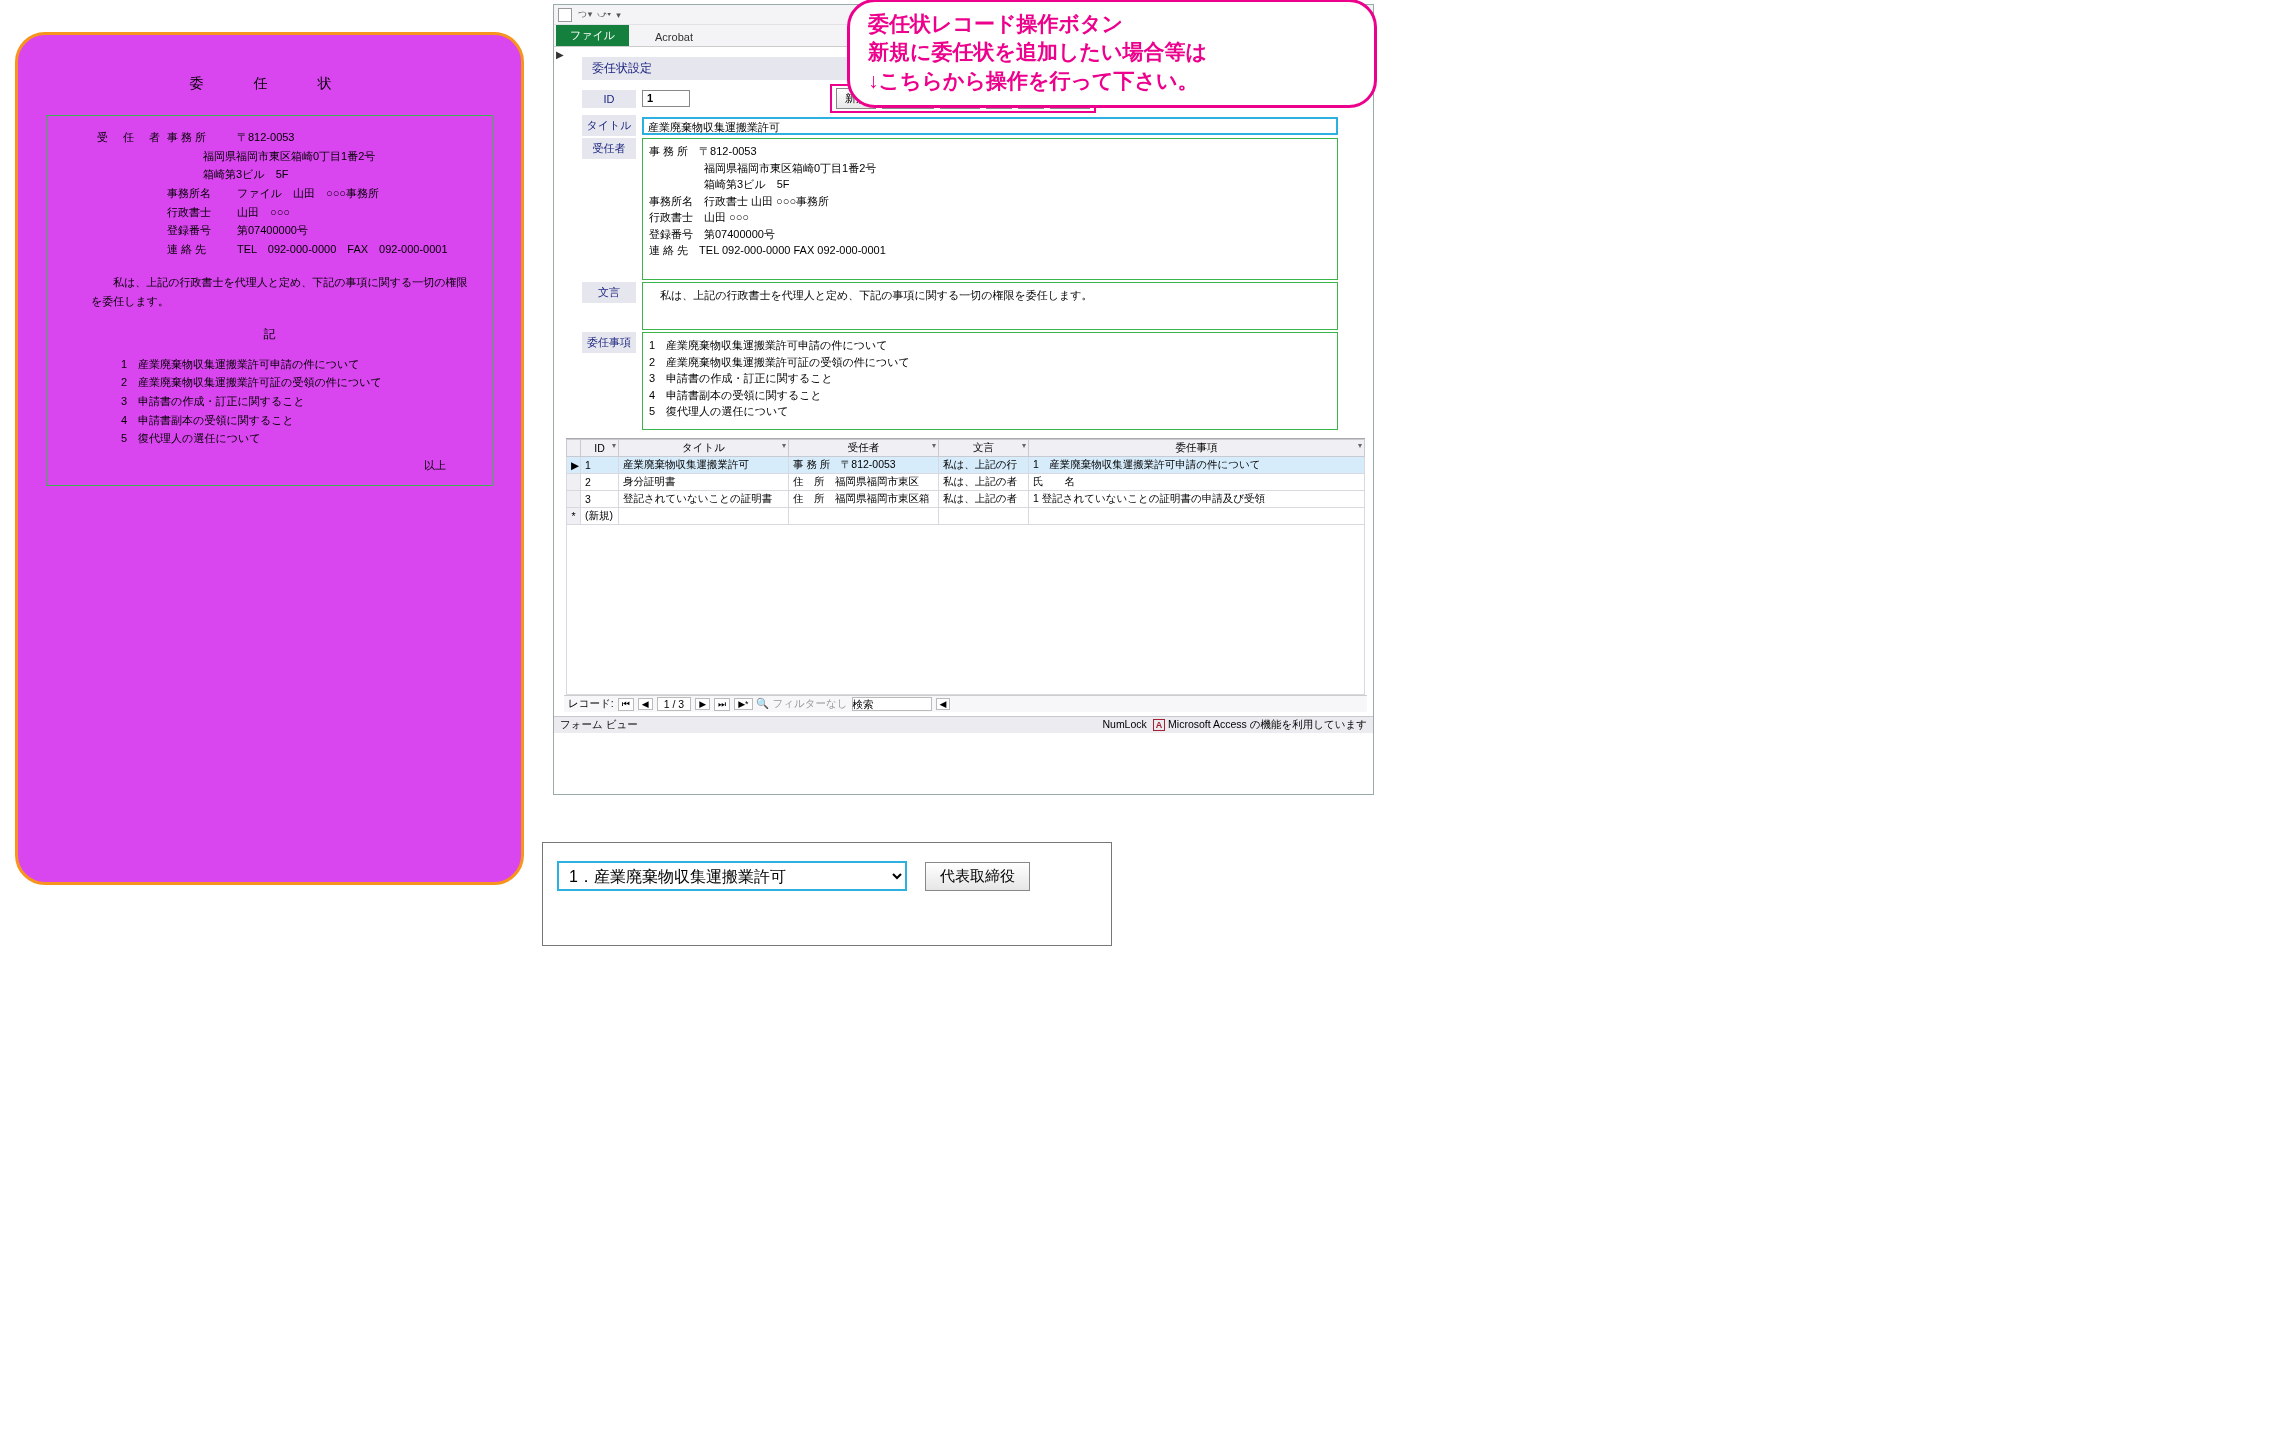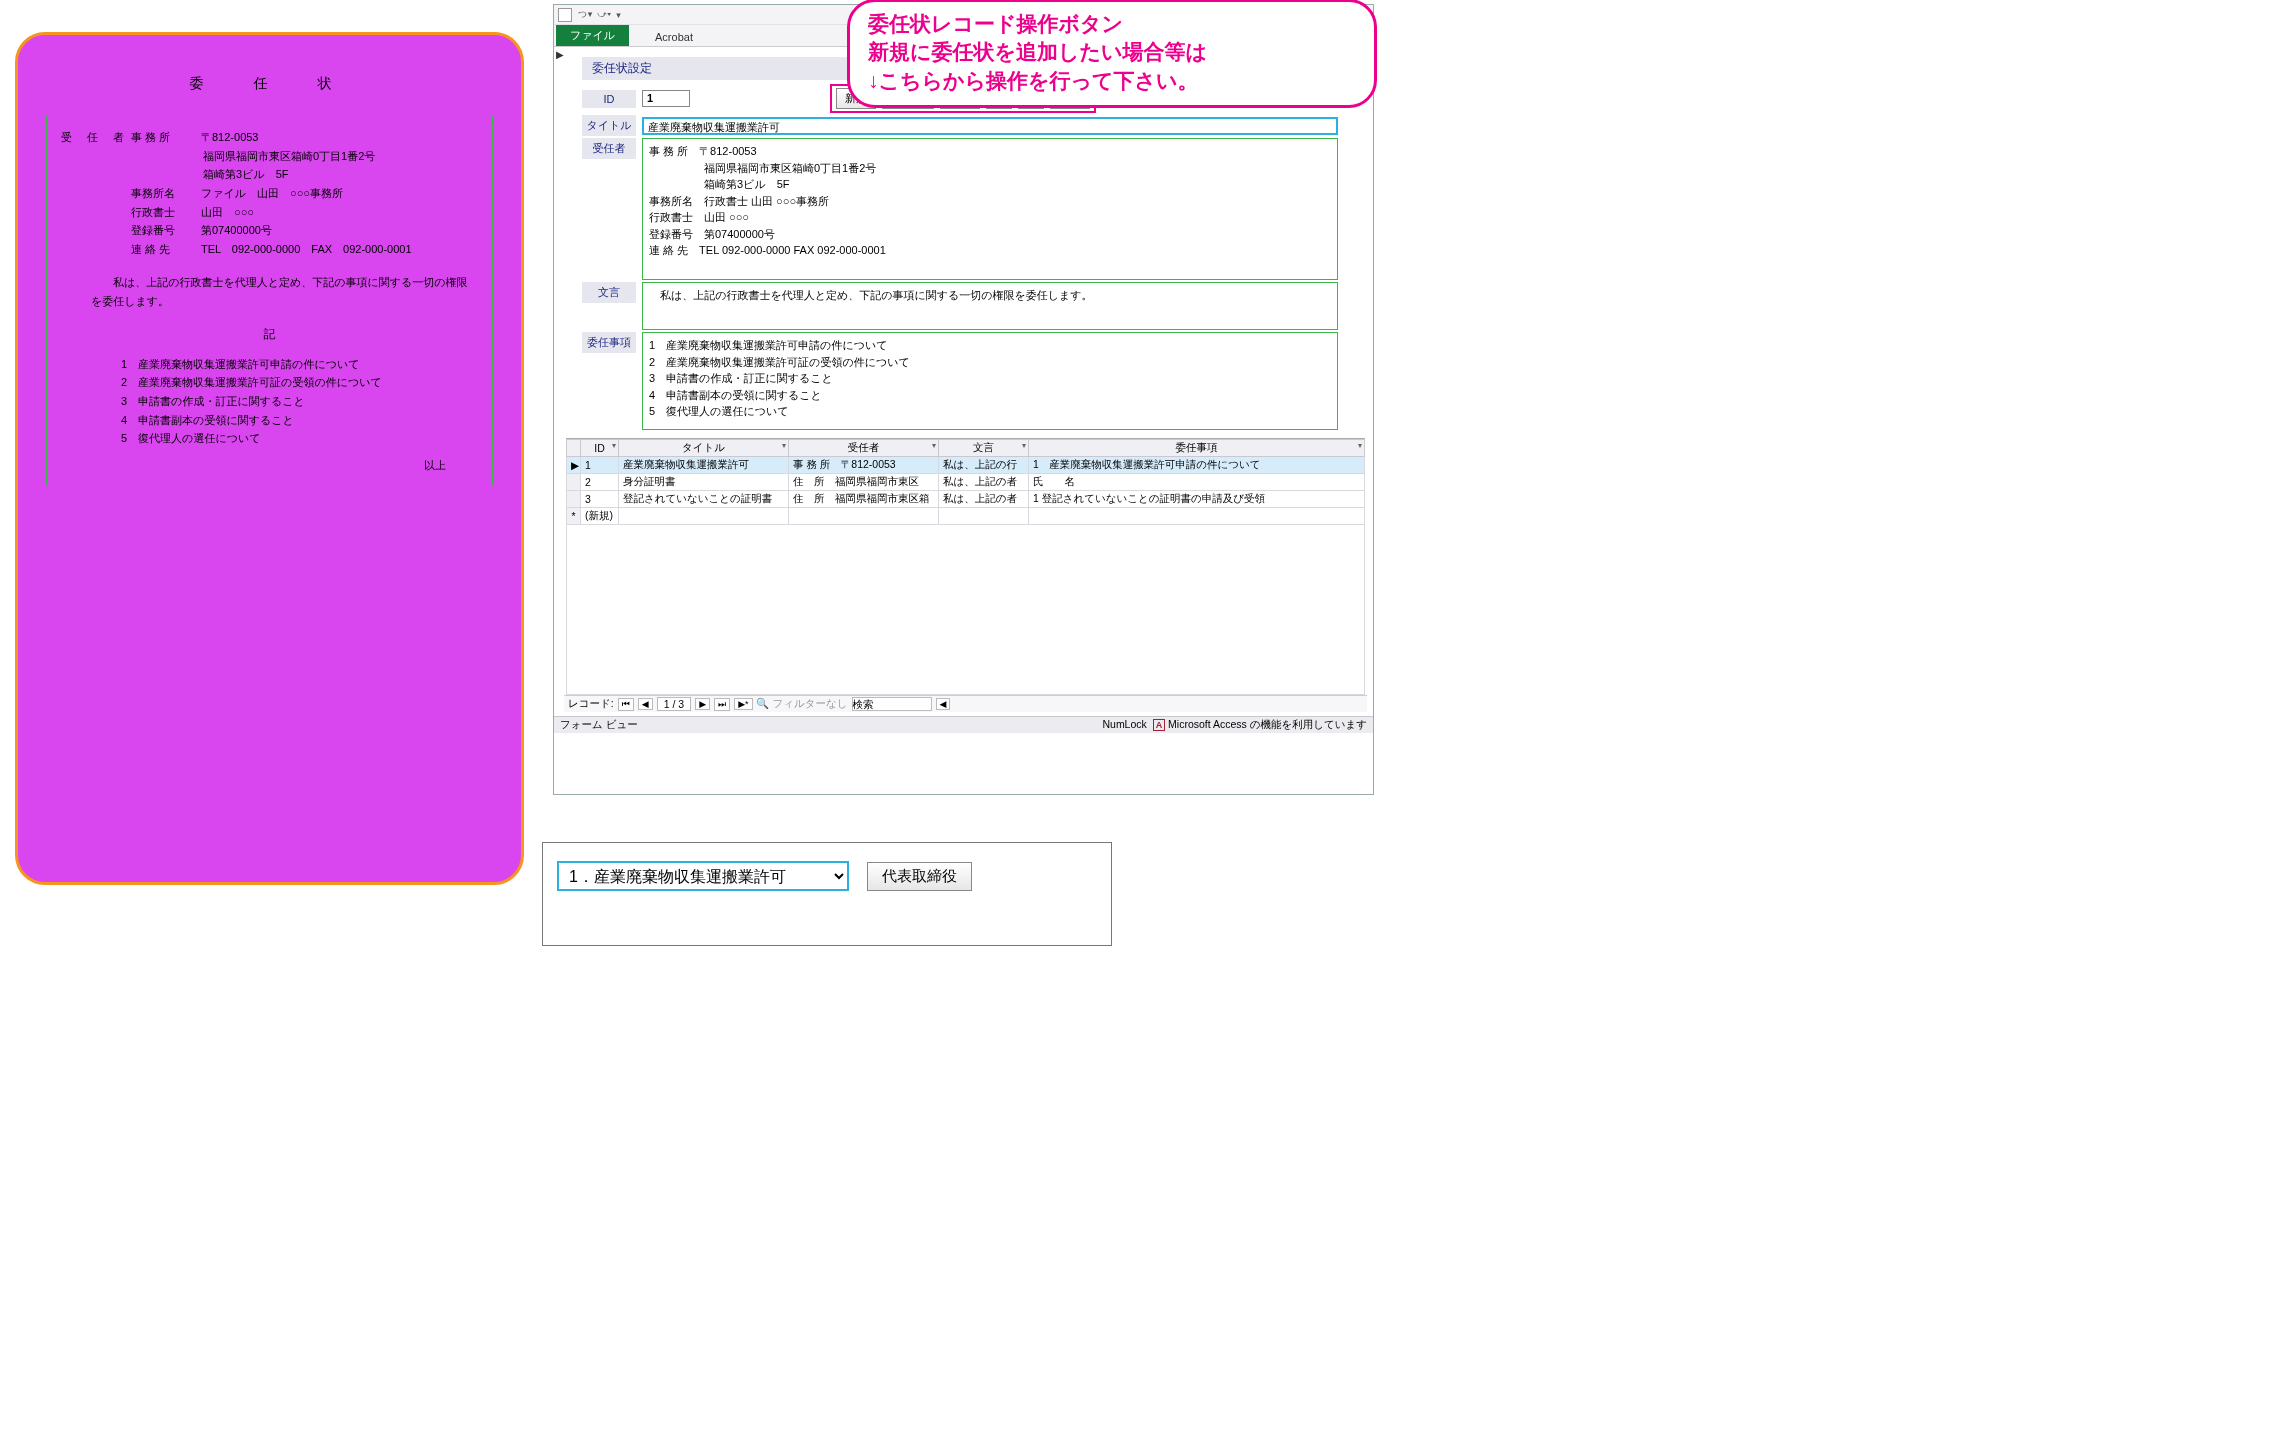--- a/index.html
+++ b/index.html
@@ -27,21 +27,21 @@
   }
   .doc-title { text-align: center; font-size: 14px; letter-spacing: 18px; margin-bottom: 22px; }
   .doc-box {
     border: 1px solid #39b54a;
     padding: 12px 14px 10px 14px;
     margin-bottom: 26px;
     font-size: 11px;
     line-height: 1.7;
   }
   .doc-row { display: flex; }
-  .doc-lbl { width: 70px; letter-spacing: 6px; }
+  .doc-lbl { width: 70px; letter-spacing: 6px; margin-left: 36px; }
   .doc-lbl2 { width: 70px; }
   .doc-val { flex: 1; }
   .doc-addr { margin-left: 142px; }
   .doc-text { font-size: 11px; margin: 6px 10px 6px 30px; line-height: 1.7; }
   .doc-ki { text-align: center; font-size: 12px; margin: 14px 0 10px; }
   .doc-list { margin: 0 0 8px 60px; font-size: 11px; line-height: 1.7; }
   .doc-footer-r { text-align: right; padding-right: 32px; font-size: 11px; }
   .doc-lower { margin: 22px 0 0 18px; font-size: 11px; line-height: 1.9; }
   .doc-lower .lbl { letter-spacing: 10px; }
 
@@ -176,21 +176,21 @@
     height: 28px; display:flex; align-items:center; justify-content:space-between;
     padding: 0 8px; border-bottom:1px solid #ddd;
     font-size: 15px;
   }
   .print-dlg .tb .ico { width:16px; height:16px; background:#cfe8f7; border:1px solid #7aa; margin-right:6px; }
   .print-dlg .tb .lft { display:flex; align-items:center; }
   .print-dlg .tb .x { font-size:16px; }
   .print-dlg .body { display:flex; align-items:center; gap:18px; padding: 18px 14px; }
   .print-dlg select {
     border: 2px solid #2cb0e0; font-size: 16px; padding: 3px 6px;
-    width: 292px; height: 30px; background:#fff;
+    width: 350px; height: 30px; background:#fff;
   }
   .print-dlg .pvbtn {
     border:1px solid #888; background:linear-gradient(#fff,#e6e6e6);
     font-size:15px; padding:4px 14px;
   }
 </style>
 </head>
 <body>
 
 <div class="callout">

